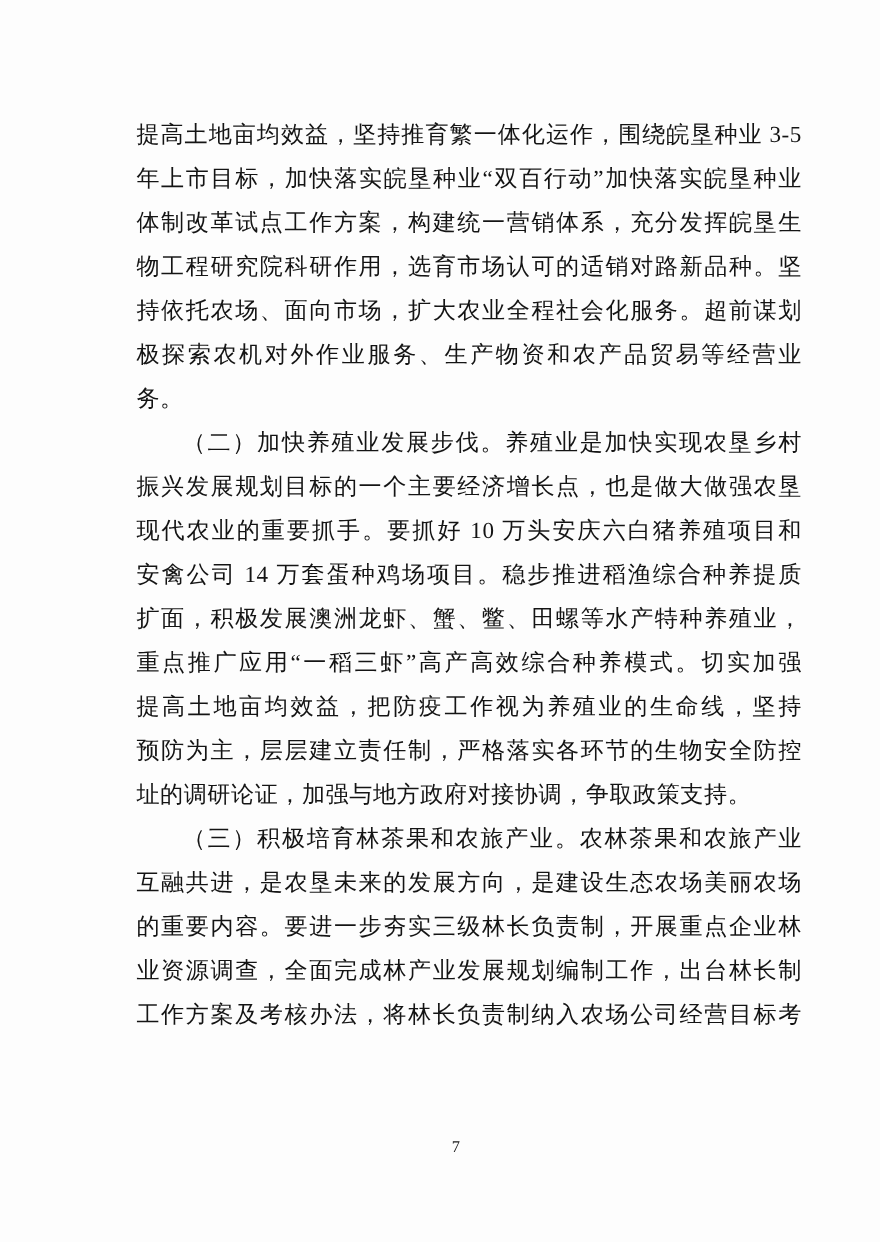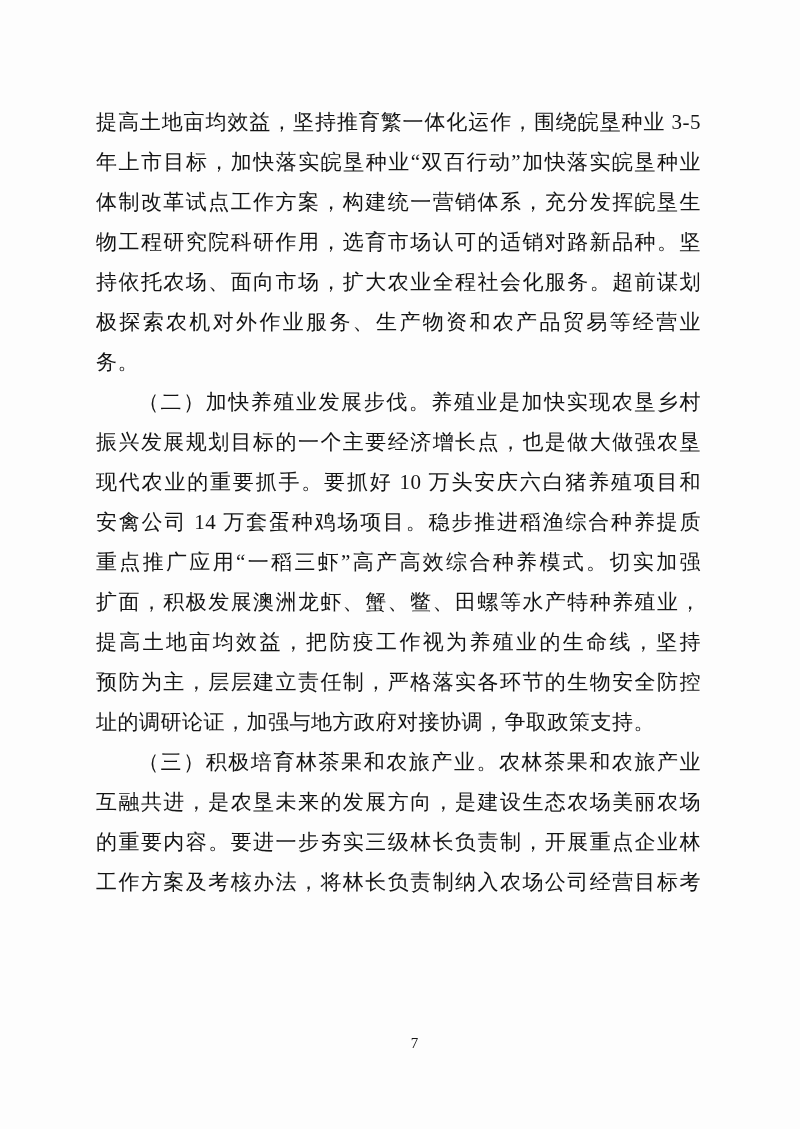--- a/index.html
+++ b/index.html
@@ -11,21 +11,21 @@
     position: relative;
     width: 800px;
     height: 1129px;
     background: #fdfdfd;
     overflow: hidden;
     font-family: "Liberation Serif", "DejaVu Serif", serif;
     color: #141414;
   }
   .text-block {
     position: absolute;
-    left: 96px;
+    left: 124px;
     top: 102px;
     width: 605px;
   }
   .line {
     font-size: 21px;
     line-height: 40px;
     height: 40px;
     white-space: nowrap;
     letter-spacing: 0.5px;
   }
@@ -61,24 +61,25 @@
       <div class="line just">年上市目标，加快落实皖垦种业“双百行动”加快落实皖垦种业</div>
       <div class="line just">体制改革试点工作方案，构建统一营销体系，充分发挥皖垦生</div>
       <div class="line just">物工程研究院科研作用，选育市场认可的适销对路新品种。坚</div>
       <div class="line just">持依托农场、面向市场，扩大农业全程社会化服务。超前谋划</div>
       <div class="line just">极探索农机对外作业服务、生产物资和农产品贸易等经营业</div>
       <div class="line">务。</div>
       <div class="line just ind"><span class="bold">（二）加快养殖业发展步伐。</span>养殖业是加快实现农垦乡村</div>
       <div class="line just">振兴发展规划目标的一个主要经济增长点，也是做大做强农垦</div>
       <div class="line just">现代农业的重要抓手。要抓好 10 万头安庆六白猪养殖项目和</div>
       <div class="line just">安禽公司 14 万套蛋种鸡场项目。稳步推进稻渔综合种养提质</div>
+      <div class="line just">扩面，积极发展澳洲龙虾、蟹、鳖、田螺等水产特种养殖业，</div>
       <div class="line just">重点推广应用“一稻三虾”高产高效综合种养模式。切实加强</div>
-      <div class="line just">扩面，积极发展澳洲龙虾、蟹、鳖、田螺等水产特种养殖业，</div>
       <div class="line just">提高土地亩均效益，把防疫工作视为养殖业的生命线，坚持</div>
       <div class="line just">预防为主，层层建立责任制，严格落实各环节的生物安全防控</div>
       <div class="line">址的调研论证，加强与地方政府对接协调，争取政策支持。</div>
       <div class="line just ind"><span class="bold">（三）积极培育林茶果和农旅产业。</span>农林茶果和农旅产业</div>
       <div class="line just">互融共进，是农垦未来的发展方向，是建设生态农场美丽农场</div>
       <div class="line just">的重要内容。要进一步夯实三级林长负责制，开展重点企业林</div>
+      <div class="line just">业资源调查，全面完成林产业发展规划编制工作，出台林长制</div>
       <div class="line just">工作方案及考核办法，将林长负责制纳入农场公司经营目标考</div>
     </div>
   <div class="page-number">7</div>
 </div>
 
 </body></html>

